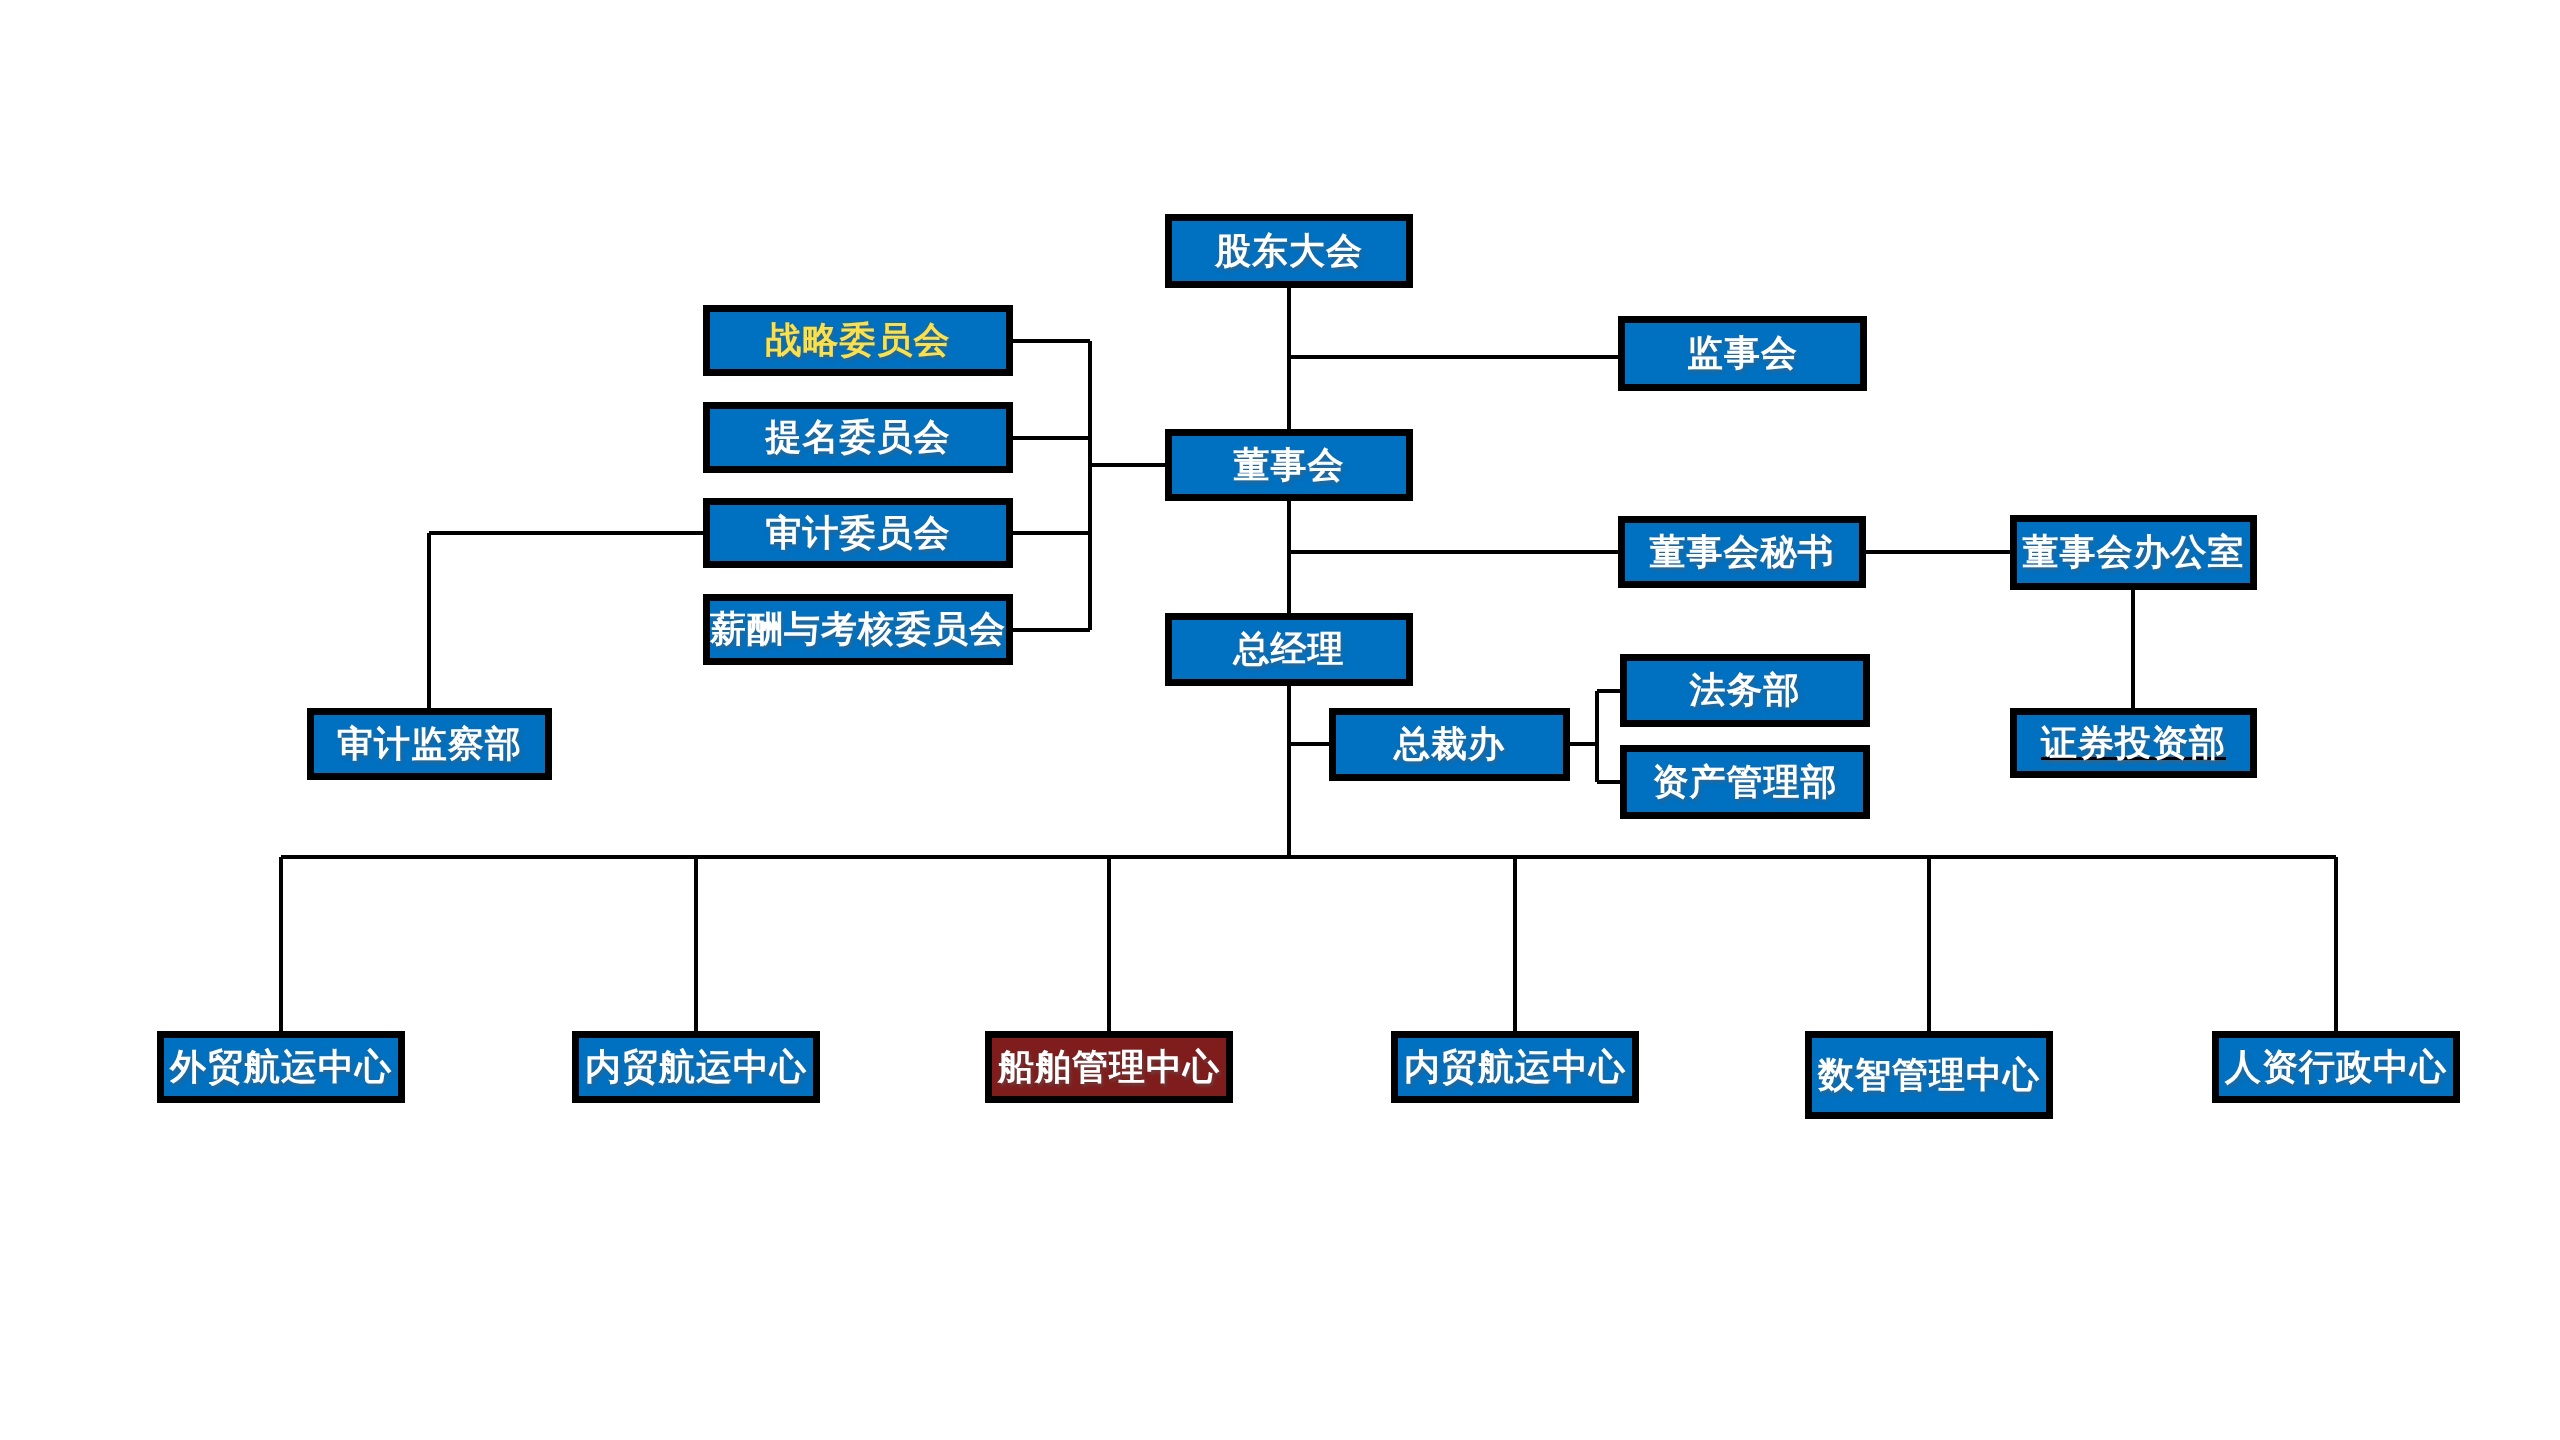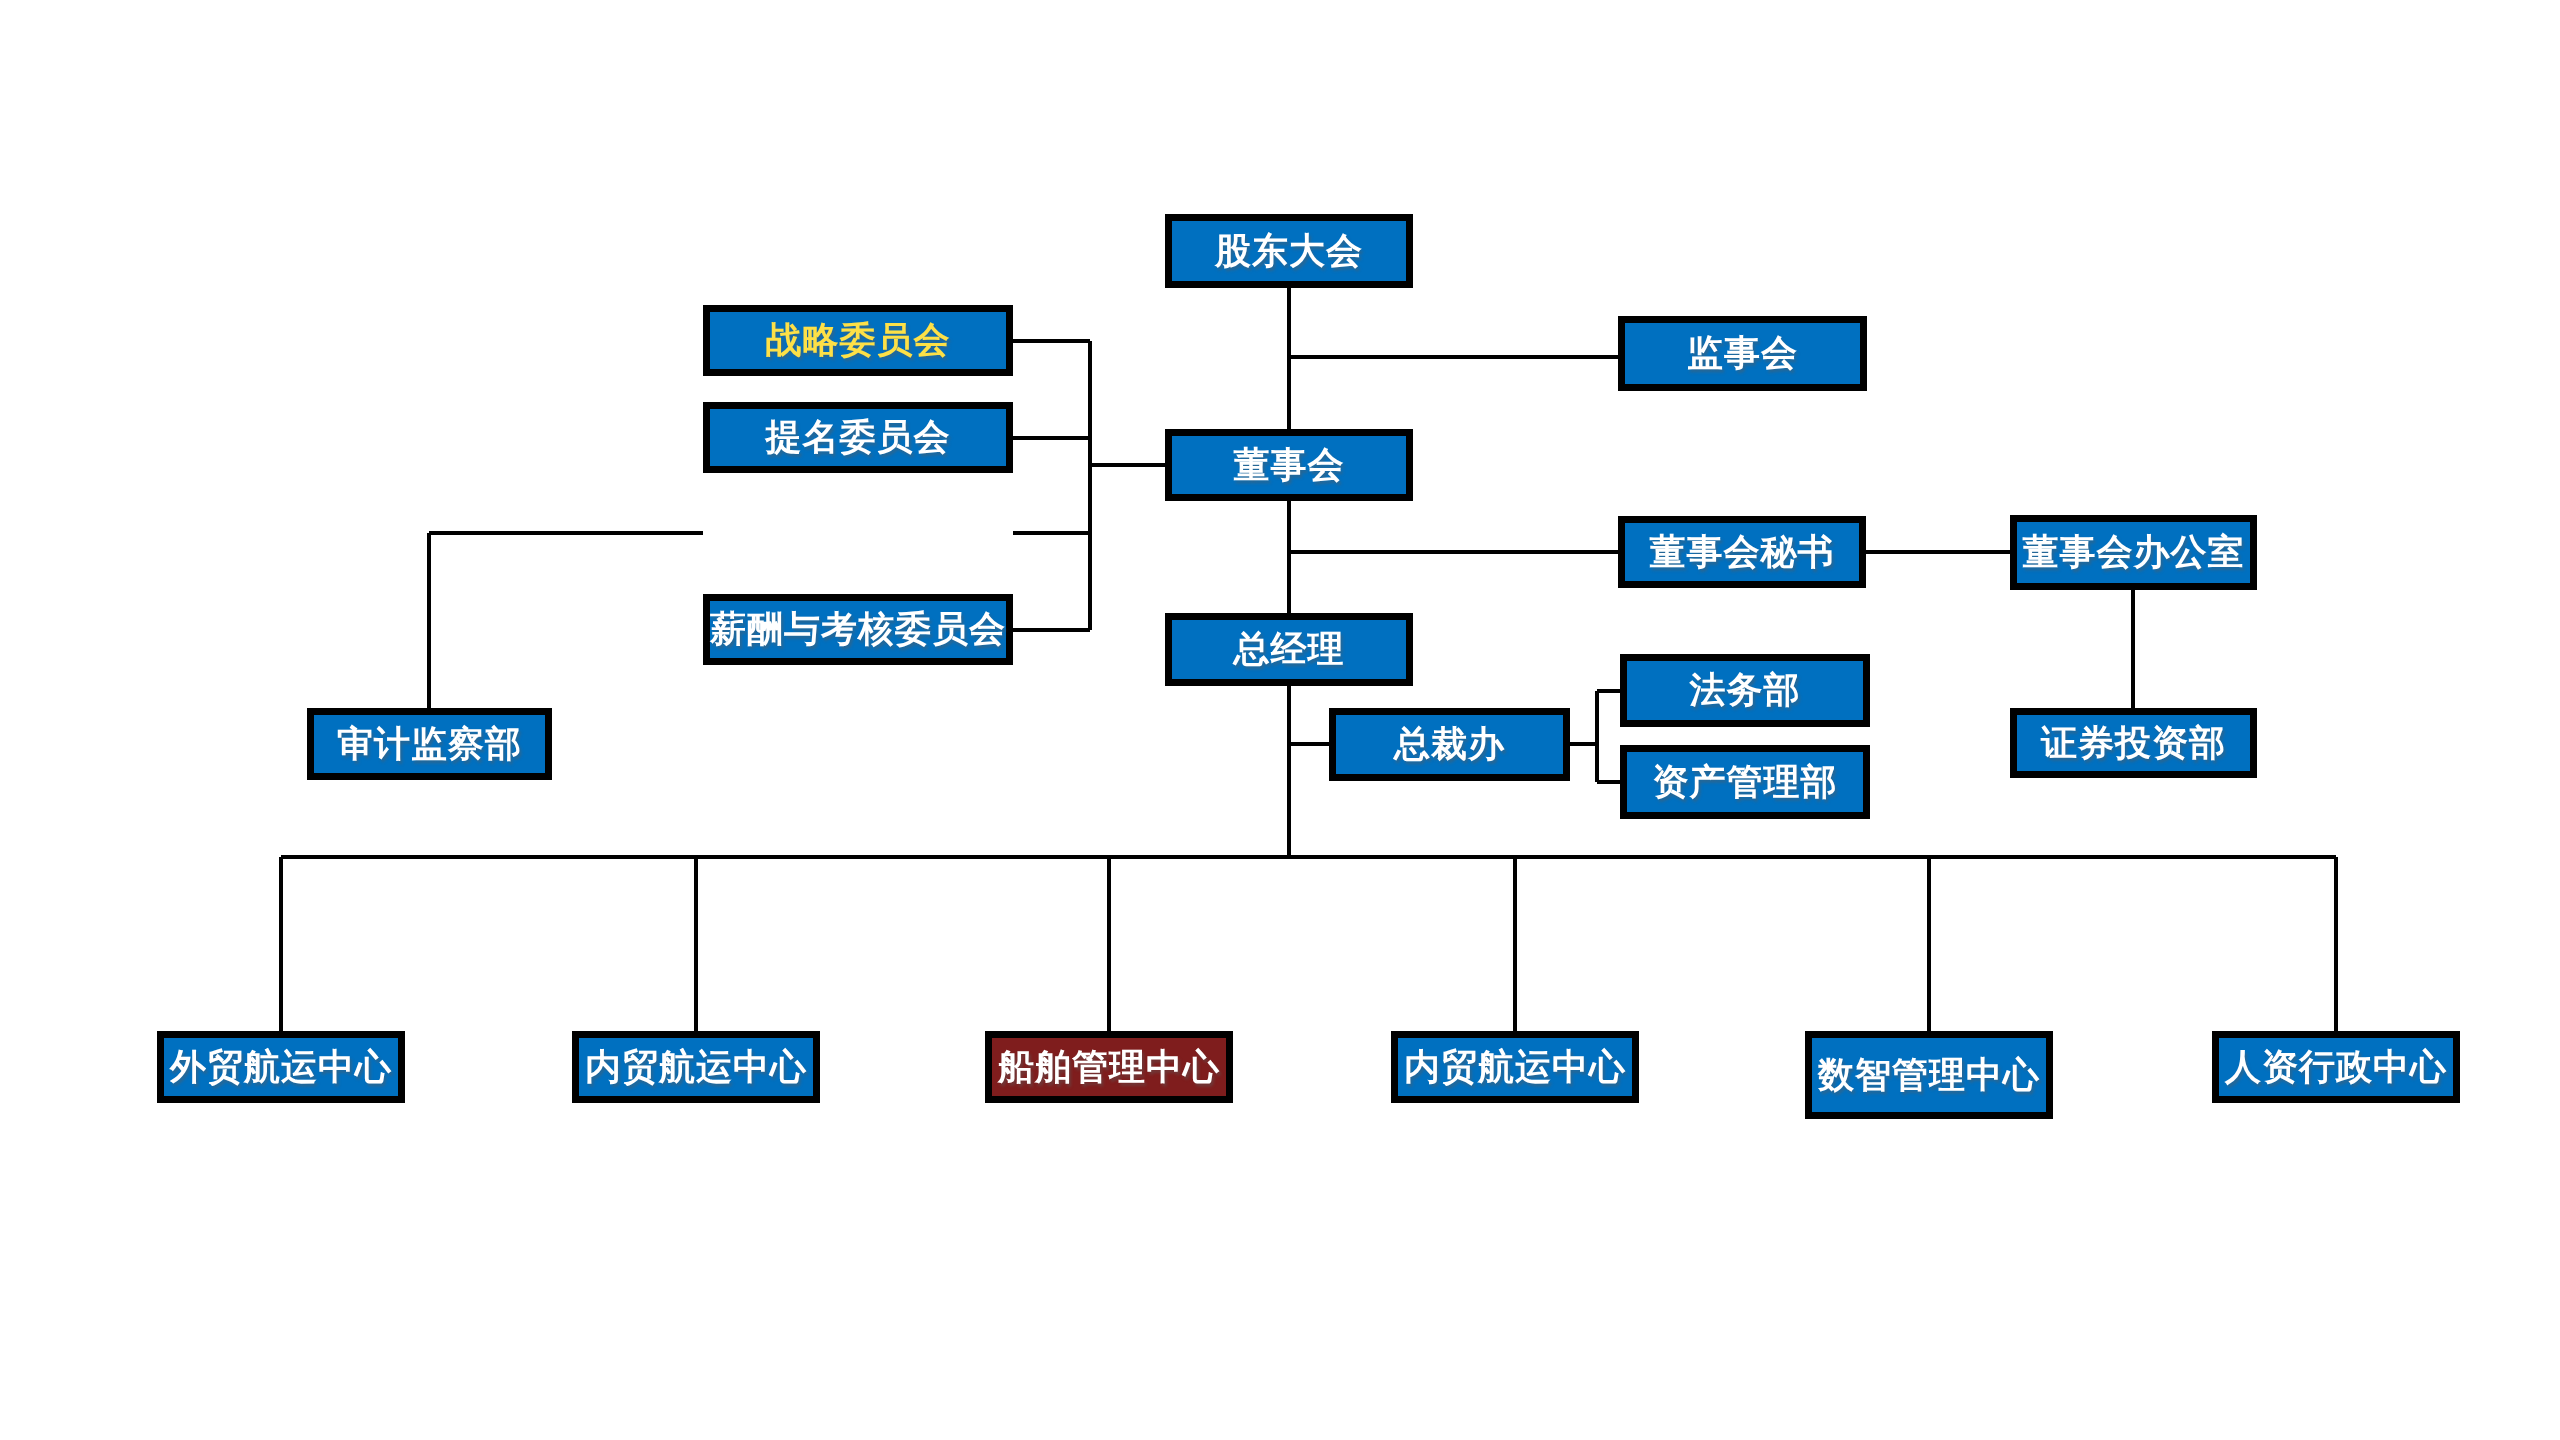--- a/index.html
+++ b/index.html
@@ -74,20 +74,23 @@
     </div>
     <div class="node" style="left: 1618px; top: 316px; width: 249px; height: 75px; background: rgb(0, 112, 192); border-color: rgb(0, 0, 0);">
       <span style="color: rgb(255, 255, 255);">监事会</span>
     </div>
     <div class="node" style="left: 703px; top: 305px; width: 310px; height: 71px; background: rgb(0, 112, 192); border-color: rgb(0, 0, 0);">
       <span style="color: #fde047; font-family: Liberation Mono, monospace;">战略委员会</span>
     </div>
     <div class="node" style="left: 703px; top: 402px; width: 310px; height: 71px; background: rgb(0, 112, 192); border-color: rgb(0, 0, 0);">
       <span style="color: rgb(255, 255, 255);">提名委员会</span>
     </div>
+    <div class="node" style="left: 703px; top: 498px; width: 310px; height: 70px; background: rgb(0, 112, 192); border-color: rgb(0, 0, 0);">
+      <span style="color: rgb(255, 255, 255);">审计委员会</span>
+    </div>
     <div class="node" style="left: 703px; top: 594px; width: 310px; height: 71px; background: rgb(0, 112, 192); border-color: rgb(0, 0, 0);">
       <span style="color: rgb(255, 255, 255);">薪酬与考核委员会</span>
     </div>
     <div class="node" style="left: 307px; top: 708px; width: 245px; height: 72px; background: rgb(0, 112, 192); border-color: rgb(0, 0, 0);">
       <span style="color: rgb(255, 255, 255);">审计监察部</span>
     </div>
     <div class="node" style="left: 1165px; top: 429px; width: 248px; height: 72px; background: rgb(0, 112, 192); border-color: rgb(0, 0, 0);">
       <span style="color: rgb(255, 255, 255);">董事会</span>
     </div>
     <div class="node" style="left: 1618px; top: 516px; width: 248px; height: 72px; background: rgb(0, 112, 192); border-color: rgb(0, 0, 0);">
@@ -101,21 +104,21 @@
     </div>
     <div class="node" style="left: 1329px; top: 708px; width: 241px; height: 73px; background: rgb(0, 112, 192); border-color: rgb(0, 0, 0);">
       <span style="color: rgb(255, 255, 255);">总裁办</span>
     </div>
     <div class="node" style="left: 1620px; top: 654px; width: 250px; height: 73px; background: rgb(0, 112, 192); border-color: rgb(0, 0, 0);">
       <span style="color: rgb(255, 255, 255);">法务部</span>
     </div>
     <div class="node" style="left: 1620px; top: 745px; width: 250px; height: 74px; background: rgb(0, 112, 192); border-color: rgb(0, 0, 0);">
       <span style="color: rgb(255, 255, 255);">资产管理部</span>
     </div>
-    <div class="node" style="left: 2010px; top: 708px; width: 247px; height: 70px; background: rgb(0, 112, 192); border-color: rgb(0, 0, 0);">
+    <div class="node" style="left: 2010px; top: 708px; width: 247px; height: 70px; background: rgb(0, 112, 192); border-color: rgb(0, 0, 0); text-decoration: underline;">
       <span style="color: rgb(255, 255, 255);">证券投资部</span>
     </div>
     <div class="node" style="left: 157px; top: 1031px; width: 248px; height: 72px; background: rgb(0, 112, 192); border-color: rgb(0, 0, 0);">
       <span style="color: rgb(255, 255, 255);">外贸航运中心</span>
     </div>
     <div class="node" style="left: 572px; top: 1031px; width: 248px; height: 72px; background: rgb(0, 112, 192); border-color: rgb(0, 0, 0);">
       <span style="color: rgb(255, 255, 255);">内贸航运中心</span>
     </div>
     <div class="node" style="left: 985px; top: 1031px; width: 248px; height: 72px; background: #7f1d1d; border-color: rgb(0, 0, 0);">
       <span style="color: rgb(255, 255, 255);">船舶管理中心</span>

